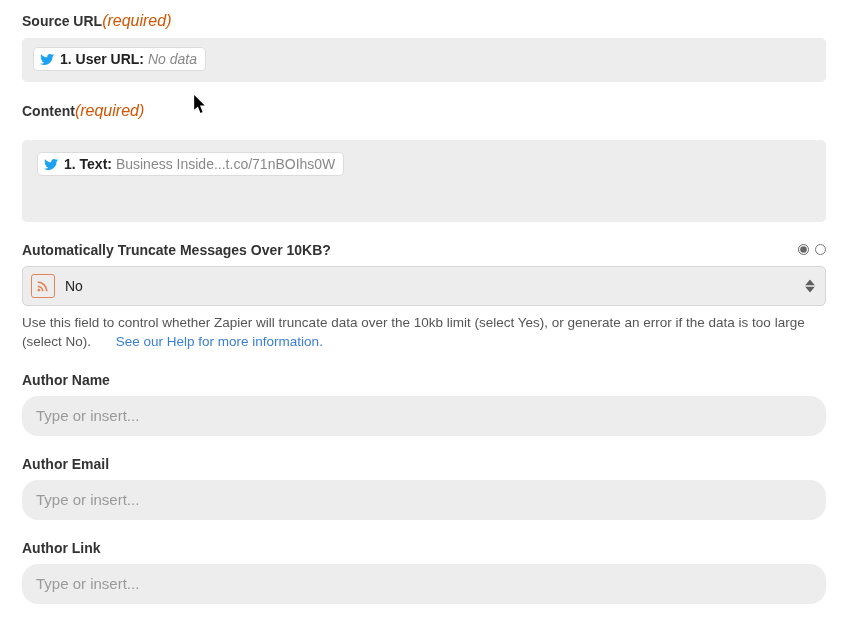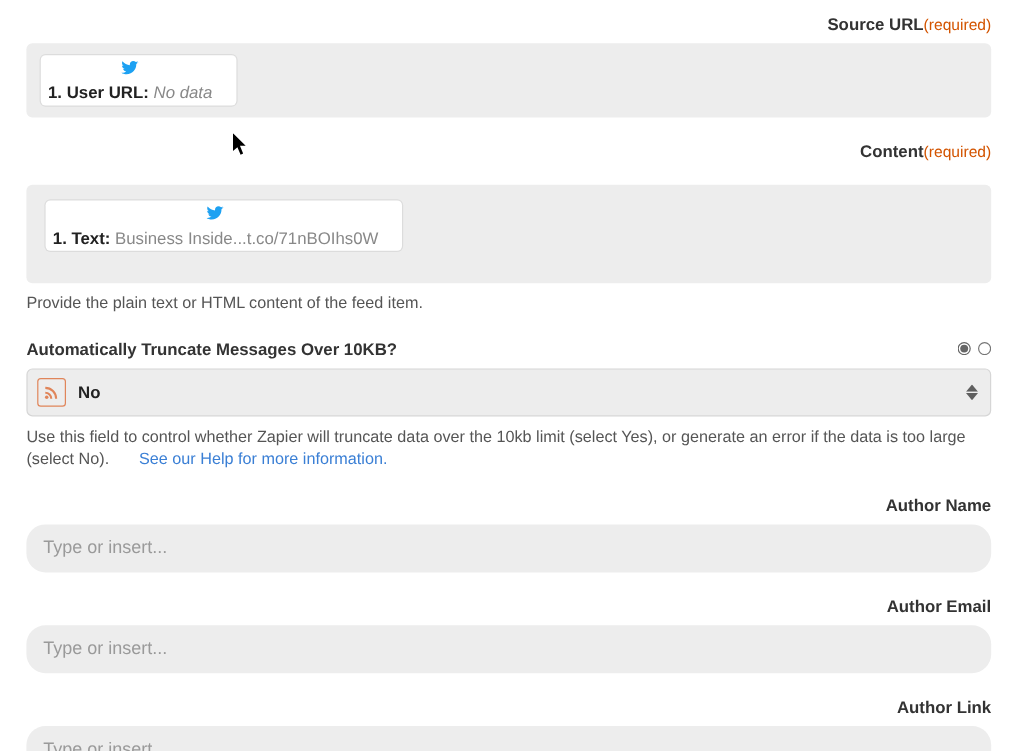--- a/index.html
+++ b/index.html
@@ -7,50 +7,50 @@
       font-family: -apple-system, BlinkMacSystemFont, "Segoe UI", Helvetica, Arial, sans-serif;
       background: #fff;
       color: #333;
       padding: 12px 22px;
       width: 848px;
       font-size: 14px;
     }
     .field { margin-bottom: 20px; }
     .field-header {
       display: flex;
-      justify-content: flex-end;
+      justify-content: flex-start;
       align-items: baseline;
       margin-bottom: 8px;
     }
     .field-label {
       font-weight: 600;
       color: #333;
       font-size: 14px;
     }
     .required-tag {
       color: #d35400;
-      font-size: 13px;
+      font-size: 16px;
+      font-style: italic;
     }
     .input-box {
       background: #ededed;
       border-radius: 5px;
       padding: 10px 12px;
       min-height: 44px;
     }
     .input-box.tall { min-height: 82px; padding: 13px 16px; margin-top: 20px; }
     .pill {
       background: #fff;
       border-radius: 4px;
-      padding: 3px 20px 3px 6px;
+      padding: 3px 8px 3px 6px;
       display: inline-flex;
       align-items: center;
       gap: 5px;
       box-shadow: 0 0 0 1px rgba(0,0,0,0.07);
       font-size: 14px;
-      flex-direction: column;
     }
     .pill-text strong { font-weight: 700; color: #222; }
     .pill-text .muted { color: #888; font-style: italic; }
     .pill-text .muted2 { color: #888; font-style: normal; }
     .help-text {
       color: #555;
       font-size: 13.5px;
       margin-top: 8px;
       line-height: 1.4;
     }
@@ -71,21 +71,21 @@
       position: relative;
       min-height: 40px;
     }
     .square-icon {
       width: 24px; height: 24px;
       border: 1px solid #e0855a;
       border-radius: 3px;
       display: flex; align-items: center; justify-content: center;
       margin-right: 10px;
     }
-    .select-value { font-weight: 700; color: #222; }
+    .select-value { font-weight: 400; color: #222; }
     .stepper {
       position: absolute; right: 10px; top: 50%; transform: translateY(-50%);
       display: flex; flex-direction: column; gap: 1px; color: #5f5f5f;
     }
     .stepper svg { display: block; }
     .plain-input {
       background: #ededed;
       border-radius: 16px;
       min-height: 40px;
       display: flex;
@@ -132,21 +132,20 @@
     <span class="pill">
       <svg class="twitter-bird" width="15" height="15" viewBox="0 0 24 24" fill="#1da1f2">
           <path d="M23 4.9c-.8.4-1.7.6-2.6.8.9-.6 1.6-1.5 2-2.5-.9.5-1.9.9-2.9 1.1C18.6 3.4 17.4 3 16 3c-2.5 0-4.5 2-4.5 4.5 0 .4 0 .7.1 1C7.7 8.3 4.1 6.4 1.7 3.4c-.4.7-.6 1.4-.6 2.3 0 1.6.8 3 2 3.8-.7 0-1.4-.2-2-.6v.1c0 2.2 1.6 4 3.6 4.5-.4.1-.8.2-1.2.2-.3 0-.6 0-.9-.1.6 1.8 2.3 3.1 4.2 3.2C5.4 18 3.4 18.7 1.2 18.7c-.4 0-.7 0-1.1-.1 2 1.3 4.4 2 7 2 8.4 0 13-6.9 13-13v-.6c.9-.6 1.7-1.4 2.3-2.3z"></path>
         </svg>
       <span class="pill-text">
         <strong>1. Text:</strong>
         <span class="muted2">Business Inside...t.co/71nBOIhs0W</span>
       </span>
     </span>
   </div>
-  <div class="help-text">Provide the plain text or HTML content of the feed item.</div>
 </div>
 
 <div class="field">
   <div class="field-header" style="justify-content:space-between;">
     <span class="field-label">Automatically Truncate Messages Over 10KB?</span>
     <span class="radio-row">
       <input type="radio" name="trunc" checked="" style="">
       <input type="radio" name="trunc" style="">
     </span>
   </div>

